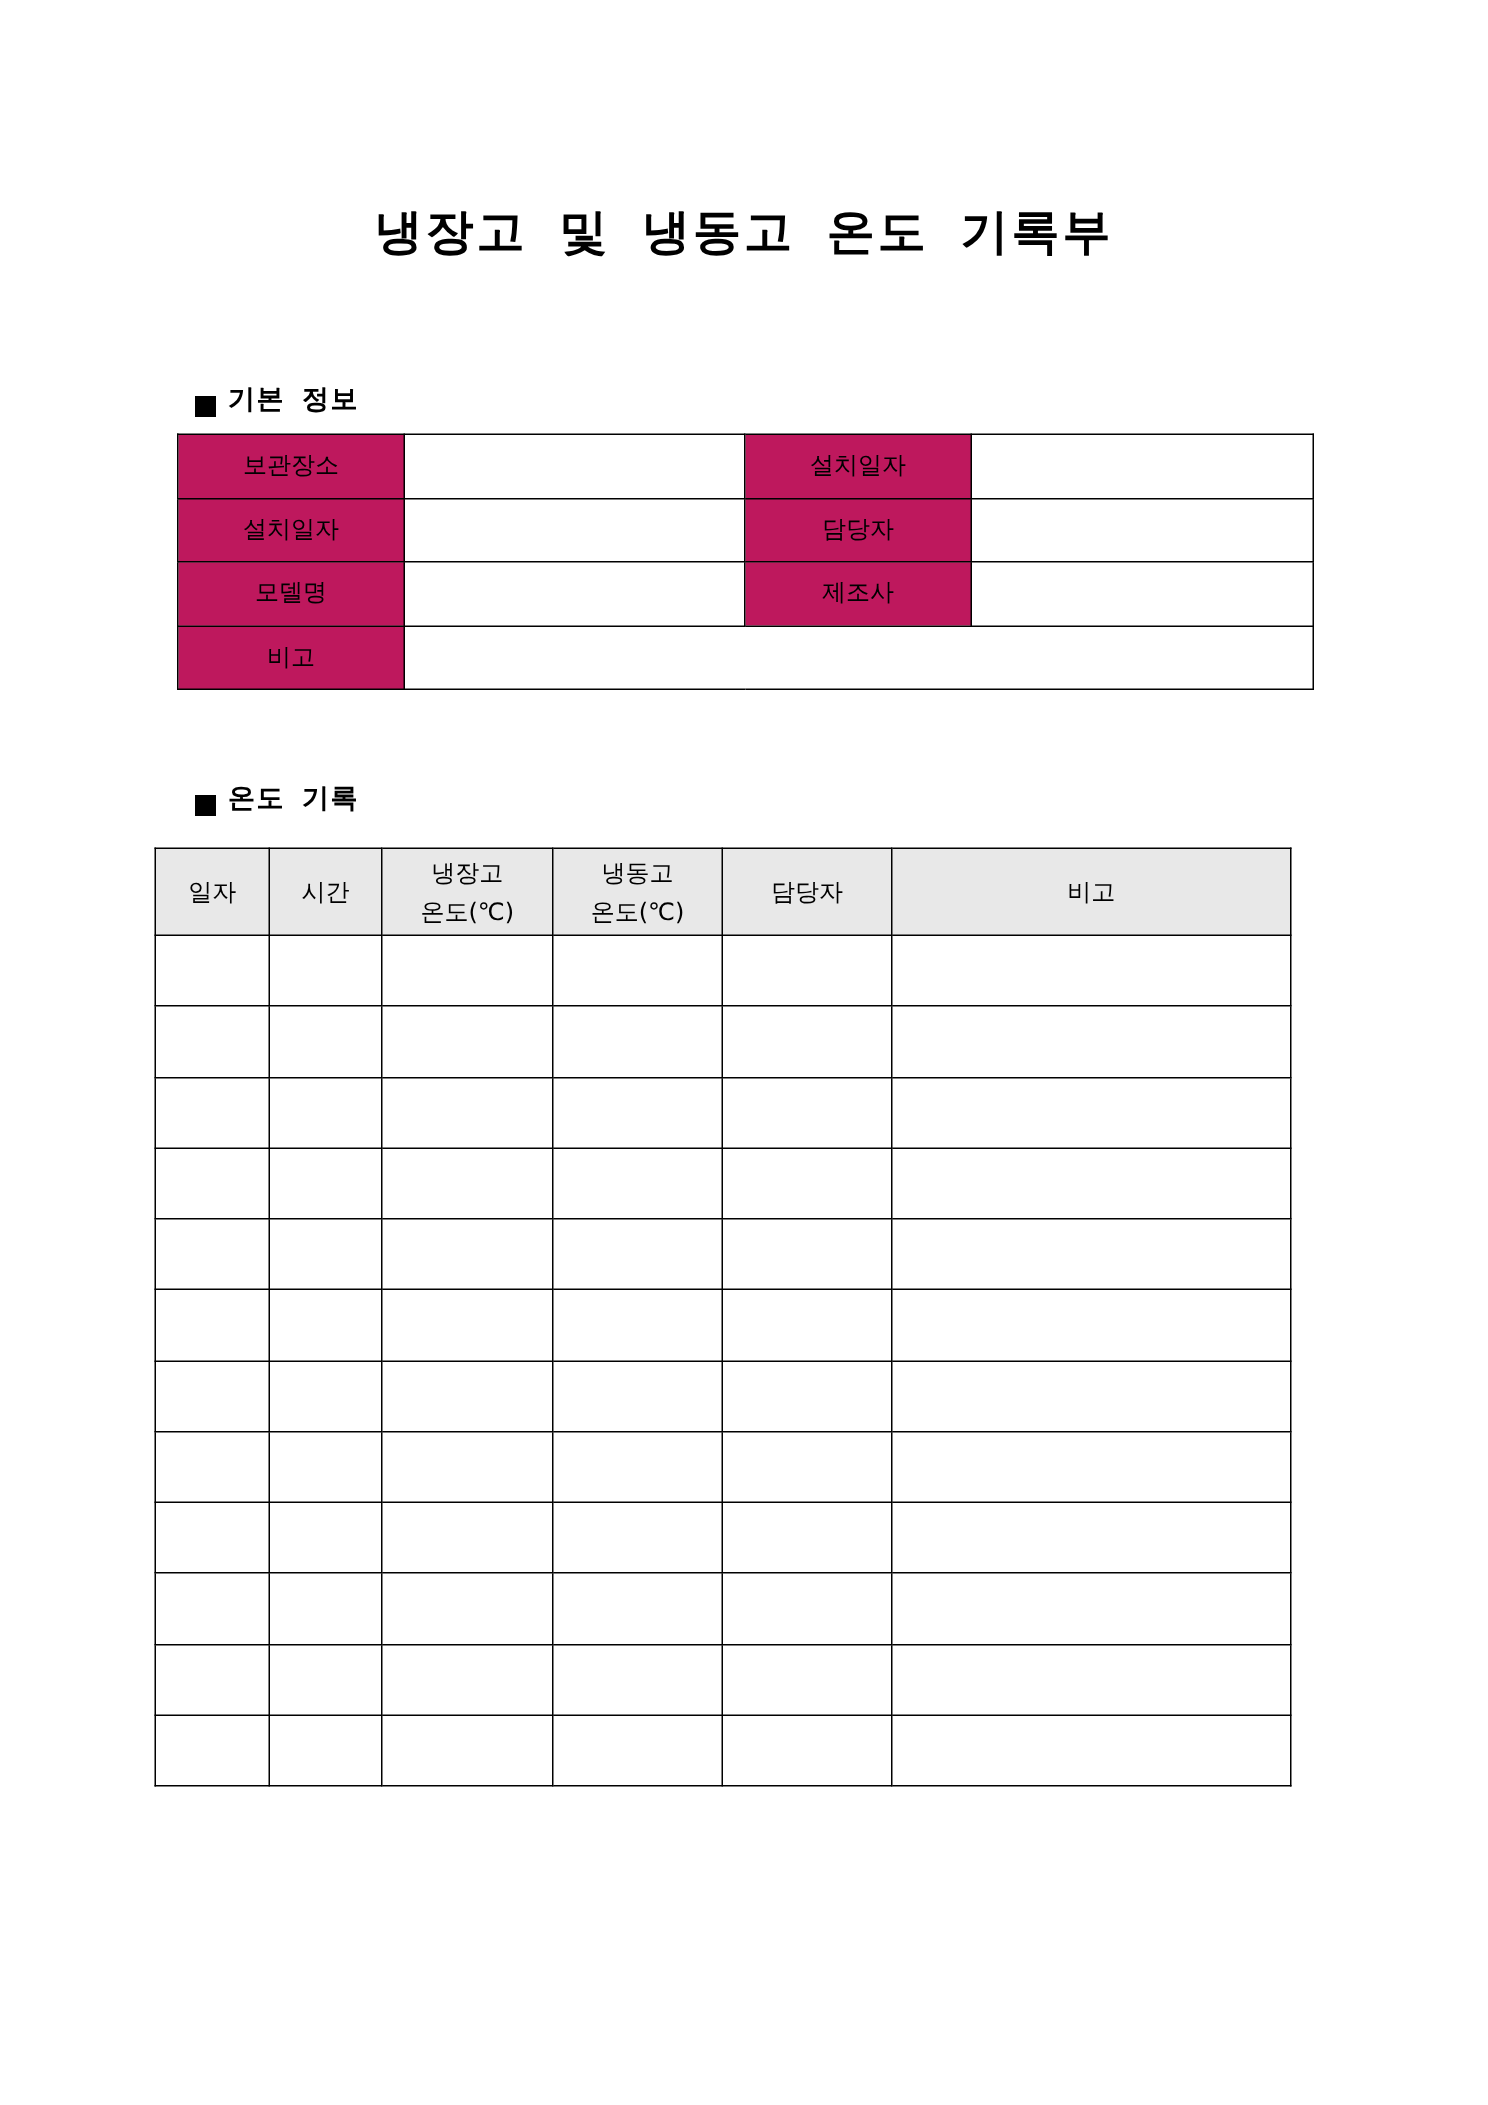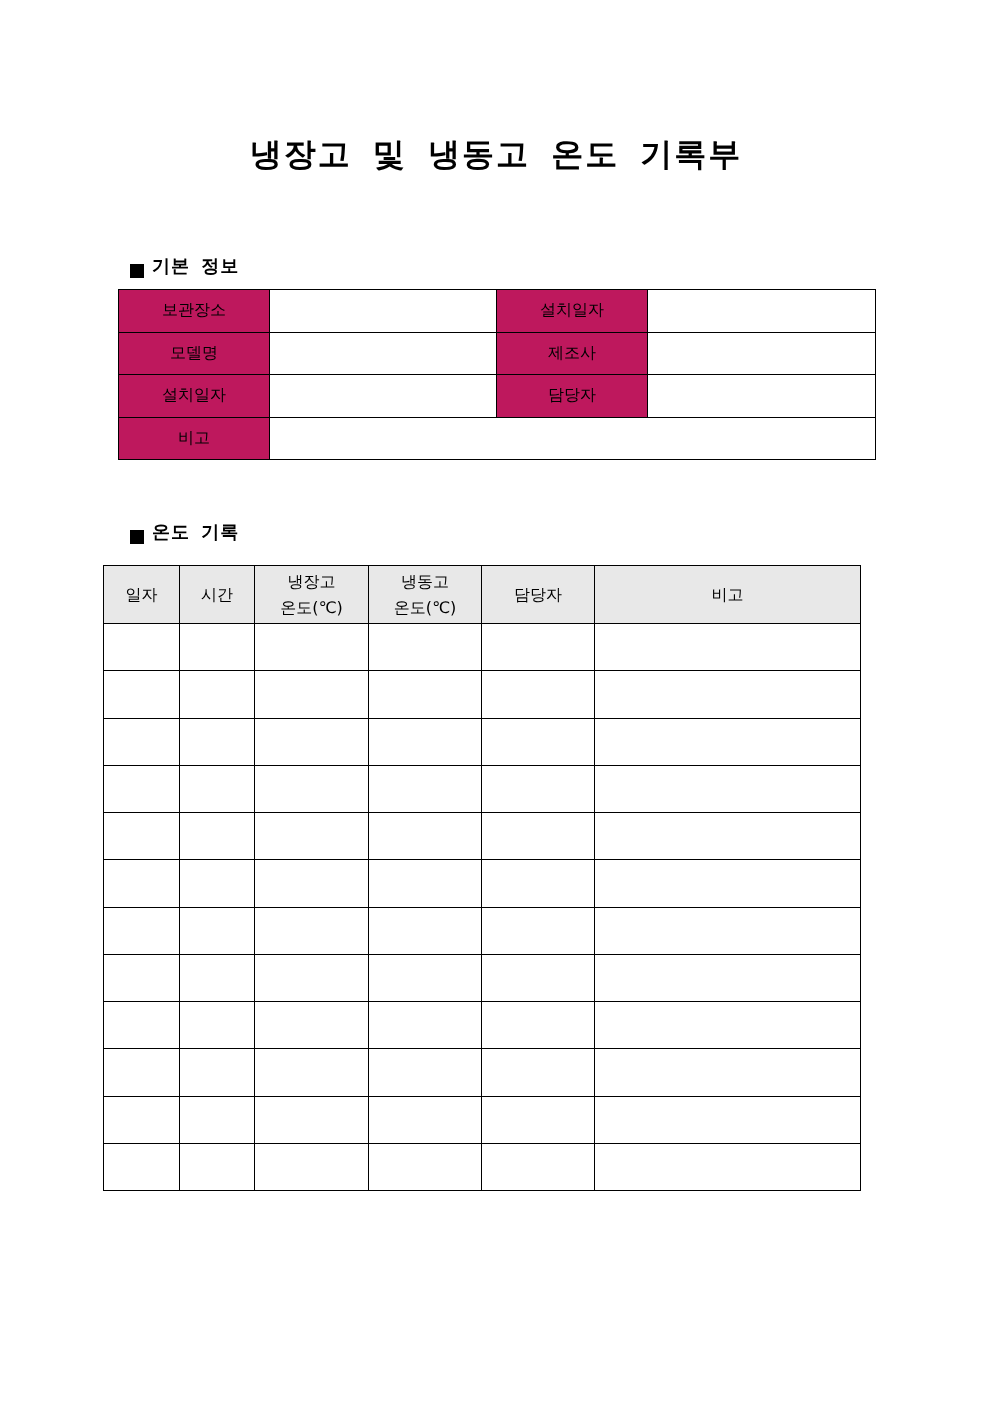--- a/index.html
+++ b/index.html
@@ -53,29 +53,29 @@
       <col style="width:228px">
   </colgroup>
   <tbody>
     <tr>
       <td class="label-cell">보관장소</td>
       <td></td>
       <td class="label-cell">설치일자</td>
       <td></td>
     </tr>
     <tr>
+      <td class="label-cell">설치일자</td>
+      <td></td>
+      <td class="label-cell">담당자</td>
+      <td></td>
+    </tr>
+    <tr>
       <td class="label-cell">모델명</td>
       <td></td>
       <td class="label-cell">제조사</td>
-      <td></td>
-    </tr>
-    <tr>
-      <td class="label-cell">설치일자</td>
-      <td></td>
-      <td class="label-cell">담당자</td>
       <td></td>
     </tr>
     <tr>
       <td class="label-cell">비고</td>
       <td colspan="3"></td>
     </tr>
   </tbody>
 </table>
 
 <div class="section-heading" style="top:520px;">

